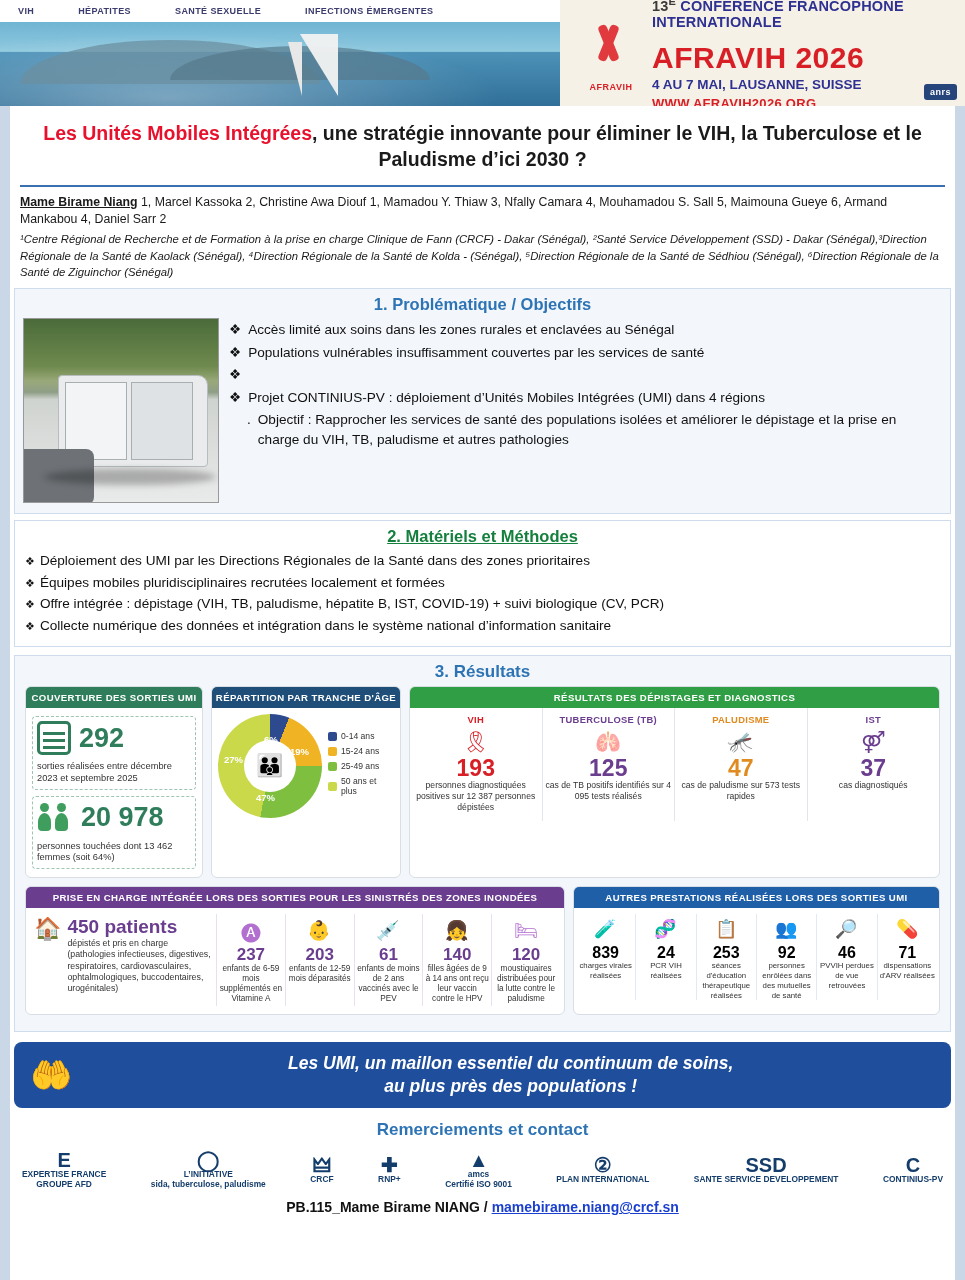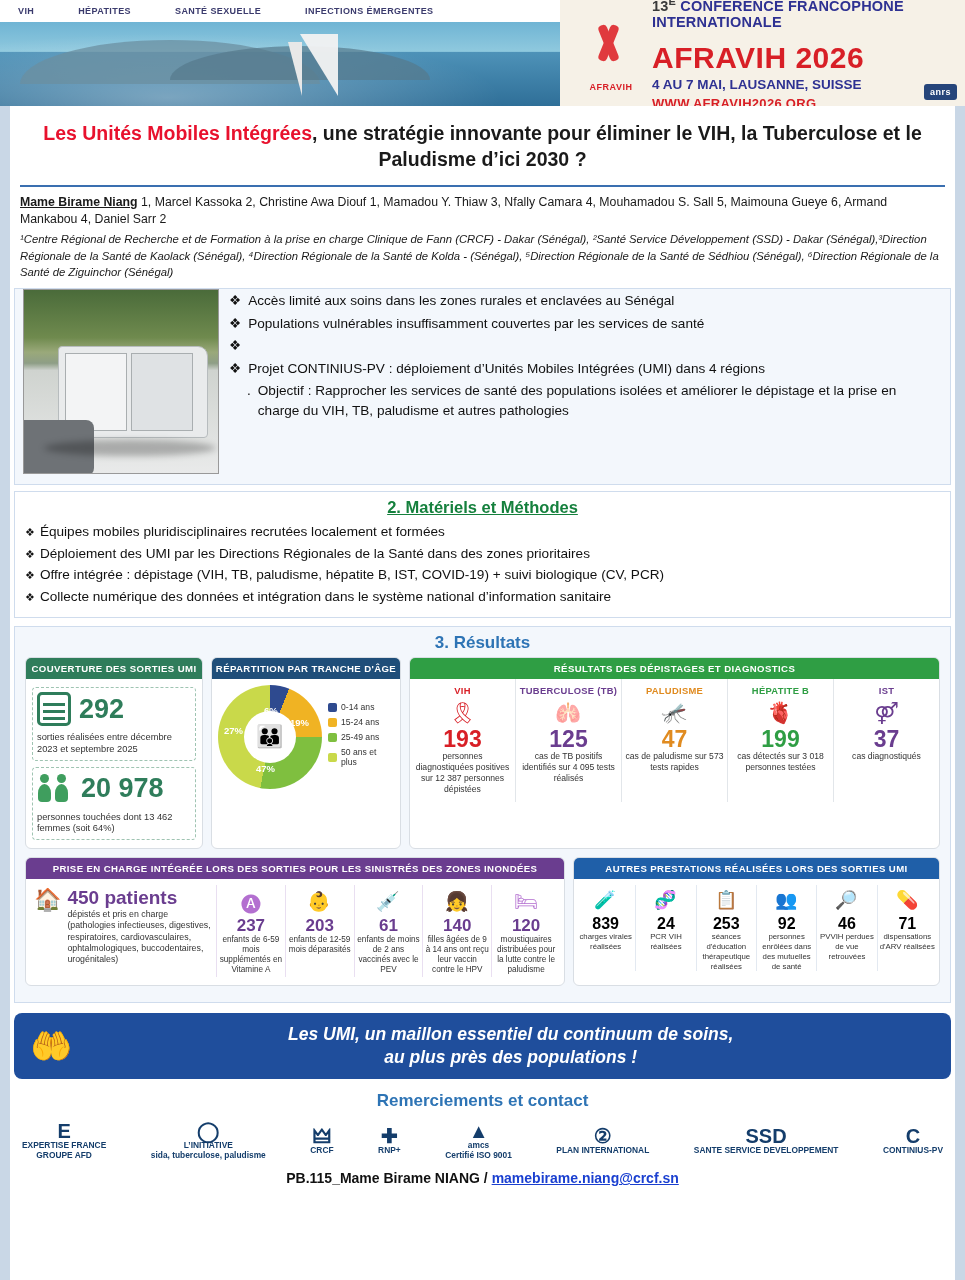--- a/index.html
+++ b/index.html
@@ -262,20 +262,21 @@
   </div>
 
   <div class="rule"></div>
 
   <div class="authors">
     <u>Mame Birame Niang</u><span> 1, Marcel Kassoka 2, Christine Awa Diouf 1, Mamadou Y. Thiaw 3, Nfally Camara 4, Mouhamadou S. Sall 5, Maimouna Gueye 6, Armand Mankabou 4, Daniel Sarr 2</span>
   </div>
   <div class="affil">¹Centre Régional de Recherche et de Formation à la prise en charge Clinique de Fann (CRCF) - Dakar (Sénégal), ²Santé Service Développement (SSD) - Dakar (Sénégal),³Direction Régionale de la Santé de Kaolack (Sénégal), ⁴Direction Régionale de la Santé de Kolda - (Sénégal), ⁵Direction Régionale de la Santé de Sédhiou (Sénégal), ⁶Direction Régionale de la Santé de Ziguinchor (Sénégal)</div>
 
   <div class="sec">
+    <div class="sec-title">1. Problématique / Objectifs</div>
     <div class="sec1-body">
       <div class="truck-photo">
         <div class="van">
           <div class="door"></div>
           <div class="door2"></div>
         </div>
         <div class="carhood"></div>
         <div class="shadow"></div>
       </div>
       <div class="bullets">
@@ -298,22 +299,22 @@
           <span class="mk">.</span>
           <span>Objectif : Rapprocher les services de santé des populations isolées et améliorer le dépistage et la prise en charge du VIH, TB, paludisme et autres pathologies</span>
         </div>
       </div>
     </div>
   </div>
 
   <div class="sec sec2">
     <div class="sec-title">2. Matériels et Méthodes</div>
     <ul>
+      <li>Déploiement des UMI par les Directions Régionales de la Santé dans des zones prioritaires</li>
       <li>Équipes mobiles pluridisciplinaires recrutées localement et formées</li>
-      <li>Déploiement des UMI par les Directions Régionales de la Santé dans des zones prioritaires</li>
       <li>Offre intégrée : dépistage (VIH, TB, paludisme, hépatite B, IST, COVID-19) + suivi biologique (CV, PCR)</li>
       <li>Collecte numérique des données et intégration dans le système national d’information sanitaire</li>
     </ul>
   </div>
 
   <div class="sec sec3">
     <div class="sec-title">3. Résultats</div>
 
     <div class="row1">
 
@@ -391,26 +392,20 @@
             <div class="res-t" style="color:#6a3d8f">TUBERCULOSE (TB)</div>
             <div class="res-ico" style="color:#6a3d8f">🫁</div>
             <div class="res-n" style="color:#6a3d8f">125</div>
             <div class="res-s">cas de TB positifs identifiés sur 4 095 tests réalisés</div>
           </div>
           <div class="res-col">
             <div class="res-t" style="color:#e08b20">PALUDISME</div>
             <div class="res-ico" style="color:#e08b20">🦟</div>
             <div class="res-n" style="color:#e08b20">47</div>
             <div class="res-s">cas de paludisme sur 573 tests rapides</div>
-          </div>
-          <div class="res-col">
-            <div class="res-t" style="color:#2f9e44">HÉPATITE B</div>
-            <div class="res-ico" style="color:#2f9e44">🫀</div>
-            <div class="res-n" style="color:#2f9e44">199</div>
-            <div class="res-s">cas détectés sur 3 018 personnes testées</div>
           </div>
           <div class="res-col">
             <div class="res-t" style="color:#6a3d8f">IST</div>
             <div class="res-ico" style="color:#6a3d8f">⚤</div>
             <div class="res-n" style="color:#6a3d8f">37</div>
             <div class="res-s">cas diagnostiqués</div>
           </div>
         </div>
       </div>
     </div>

